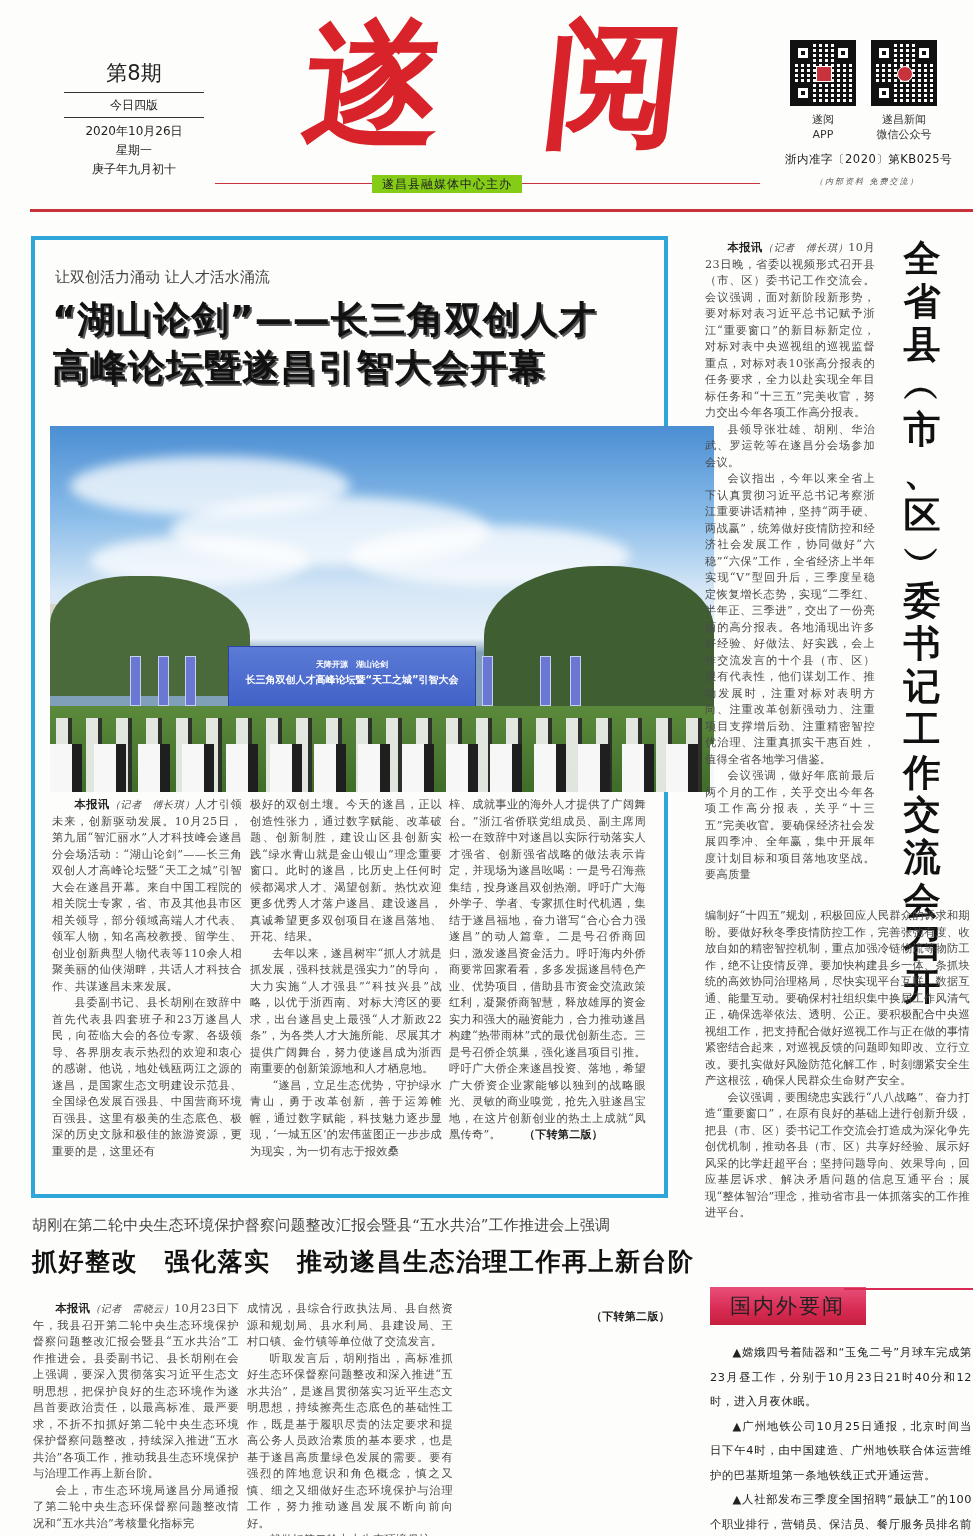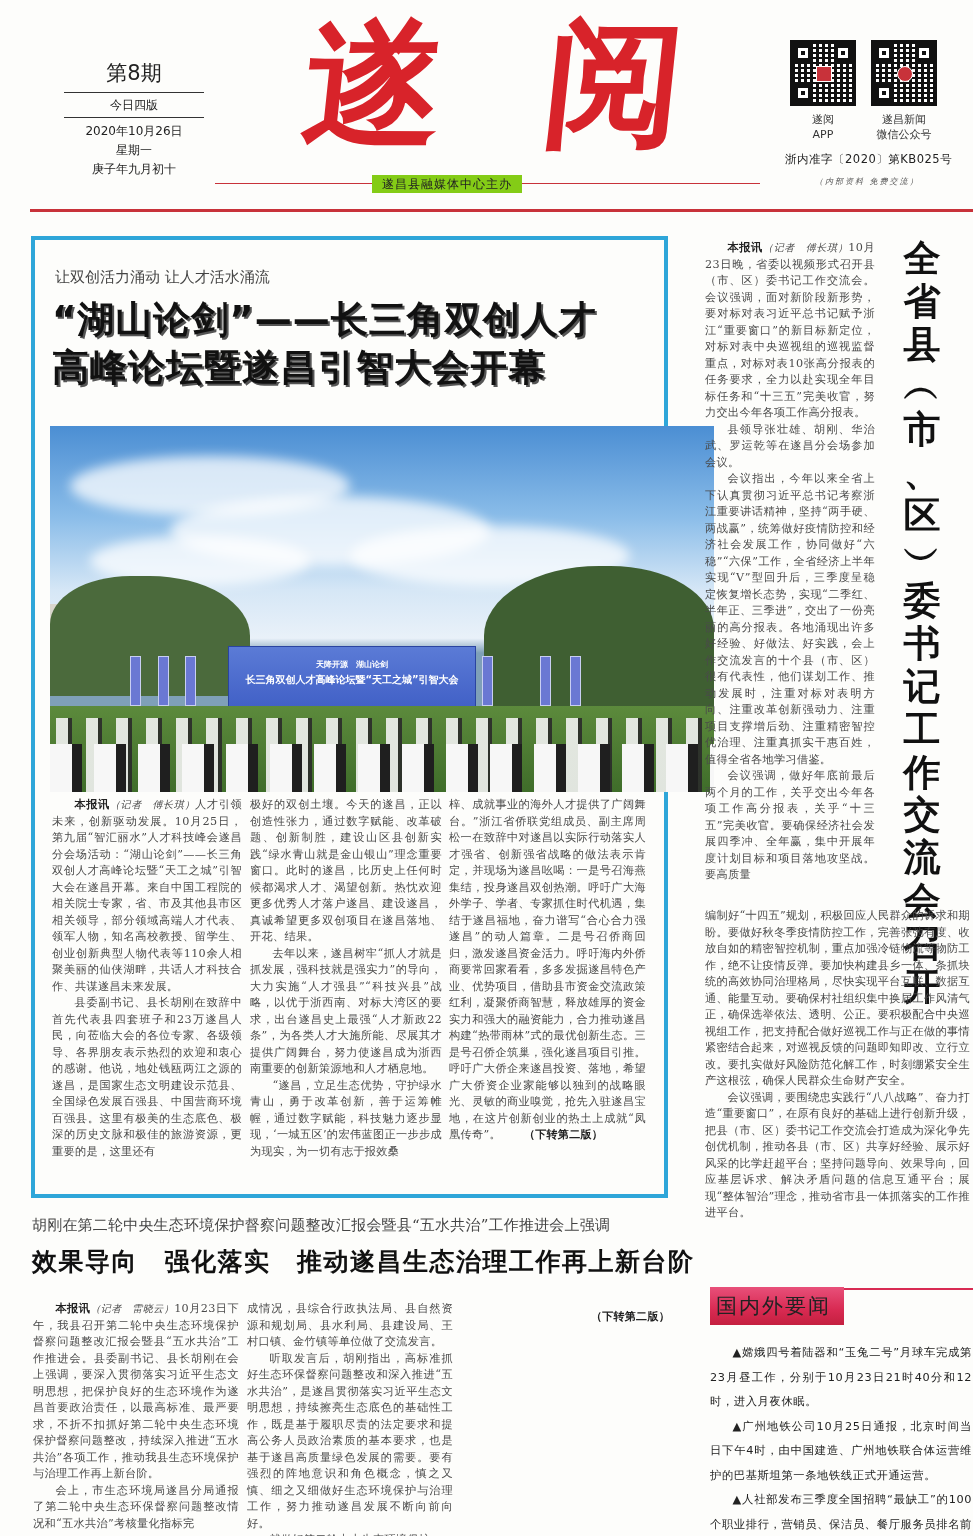--- a/index.html
+++ b/index.html
@@ -76,21 +76,21 @@
   .vertical-title span { display: block; }
 
   
   .s2-kicker { left: 32px; top: 1216px; font-size: 15px; color: #444; letter-spacing: 0.2px; }
   .s2-title { left: 32px; top: 1244px; font-family: "DejaVu Sans", sans-serif; font-weight: bold; font-size: 25px; color: #111; letter-spacing: 1.5px; line-height: 36px; }
   .s2c1 { left: 33px; top: 1301px; width: 206px; }
   .s2c2 { left: 247px; top: 1301px; width: 206px; }
   .s2c3 { left: 460px; top: 1301px; width: 210px; }
 
   
-  .briefs-head { left: 710px; top: 1287px; width: 134px; height: 38px; background: linear-gradient(180deg, #e8507a, #d82a52 60%, #c4203f); color: #222; font-family: "DejaVu Sans", sans-serif; font-size: 21px; line-height: 38px; padding-left: 6px; letter-spacing: 2px; }
+  .briefs-head { left: 710px; top: 1287px; width: 156px; height: 38px; background: linear-gradient(180deg, #e8507a, #d82a52 60%, #c4203f); color: #222; font-family: "DejaVu Sans", sans-serif; font-size: 21px; line-height: 38px; padding-left: 20px; letter-spacing: 2px; }
   .briefs-rule { left: 844px; top: 1288px; width: 129px; height: 2px; background: #d82a52; }
   .briefs { left: 710px; top: 1341px; width: 262px; font-family: "DejaVu Sans", sans-serif; font-size: 11.3px; line-height: 24.5px; color: #222; letter-spacing: 0.6px; text-align: justify; }
   .briefs p { text-indent: 2em; }
 </style>
 </head>
 <body>
 
 <div class="abs issue-block">
   <div class="issue-no">第8期</div>
   <div class="today-pages">今日四版</div>
@@ -201,21 +201,21 @@
   <p>县领导张壮雄、胡刚、华治武、罗运乾等在遂昌分会场参加会议。</p>
   <p>会议指出，今年以来全省上下认真贯彻习近平总书记考察浙江重要讲话精神，坚持“两手硬、两战赢”，统筹做好疫情防控和经济社会发展工作，协同做好“六稳”“六保”工作，全省经济上半年实现“V”型回升后，三季度呈稳定恢复增长态势，实现“二季红、半年正、三季进”，交出了一份亮丽的高分报表。各地涌现出许多好经验、好做法、好实践，会上作交流发言的十个县（市、区）很有代表性，他们谋划工作、推动发展时，注重对标对表明方向、注重改革创新强动力、注重项目支撑增后劲、注重精密智控优治理、注重真抓实干惠百姓，值得全省各地学习借鉴。</p>
   <p>会议强调，做好年底前最后两个月的工作，关乎交出今年各项工作高分报表，关乎“十三五”完美收官。要确保经济社会发展四季冲、全年赢，集中开展年度计划目标和项目落地攻坚战。要高质量</p>
 </div>
 <div class="abs col r-text-wide">
   <p class="noindent">编制好“十四五”规划，积极回应人民群众的诉求和期盼。要做好秋冬季疫情防控工作，完善张弛有度、收放自如的精密智控机制，重点加强冷链物流等物防工作，绝不让疫情反弹。要加快构建县乡一体、条抓块统的高效协同治理格局，尽快实现平台互联、数据互通、能量互动。要确保村社组织集中换届工作风清气正，确保选举依法、透明、公正。要积极配合中央巡视组工作，把支持配合做好巡视工作与正在做的事情紧密结合起来，对巡视反馈的问题即知即改、立行立改。要扎实做好风险防范化解工作，时刻绷紧安全生产这根弦，确保人民群众生命财产安全。</p>
   <p>会议强调，要围绕忠实践行“八八战略”、奋力打造“重要窗口”，在原有良好的基础上进行创新升级，把县（市、区）委书记工作交流会打造成为深化争先创优机制，推动各县（市、区）共享好经验、展示好风采的比学赶超平台；坚持问题导向、效果导向，回应基层诉求、解决矛盾问题的信息互通平台；展现“整体智治”理念，推动省市县一体抓落实的工作推进平台。</p>
 </div>
 
 <div class="abs s2-kicker">胡刚在第二轮中央生态环境保护督察问题整改汇报会暨县“五水共治”工作推进会上强调</div>
-<div class="abs s2-title">效果导向　强化落实　推动遂昌生态治理工作再上新台阶</div>
+<div class="abs s2-title">抓好整改　强化落实　推动遂昌生态治理工作再上新台阶</div>
 
 <div class="abs col s2c1">
   <p><span class="lead-in">本报讯</span><span class="byline">（记者　雷晓云）</span><span>10月23日下午，我县召开第二轮中央生态环境保护督察问题整改汇报会暨县“五水共治”工作推进会。县委副书记、县长胡刚在会上强调，要深入贯彻落实习近平生态文明思想，把保护良好的生态环境作为遂昌首要政治责任，以最高标准、最严要求，不折不扣抓好第二轮中央生态环境保护督察问题整改，持续深入推进“五水共治”各项工作，推动我县生态环境保护与治理工作再上新台阶。</span></p>
   <p>会上，市生态环境局遂昌分局通报了第二轮中央生态环保督察问题整改情况和“五水共治”考核量化指标完</p>
 </div>
 <div class="abs col s2c2">
   <p class="noindent">成情况，县综合行政执法局、县自然资源和规划局、县水利局、县建设局、王村口镇、金竹镇等单位做了交流发言。</p>
   <p>听取发言后，胡刚指出，高标准抓好生态环保督察问题整改和深入推进“五水共治”，是遂昌贯彻落实习近平生态文明思想，持续擦亮生态底色的基础性工作，既是基于履职尽责的法定要求和提高公务人员政治素质的基本要求，也是基于遂昌高质量绿色发展的需要。要有强烈的阵地意识和角色概念，慎之又慎、细之又细做好生态环境保护与治理工作，努力推动遂昌发展不断向前向好。</p>
   <p>就做好第二轮中央生态环境保护</p>
 </div>

